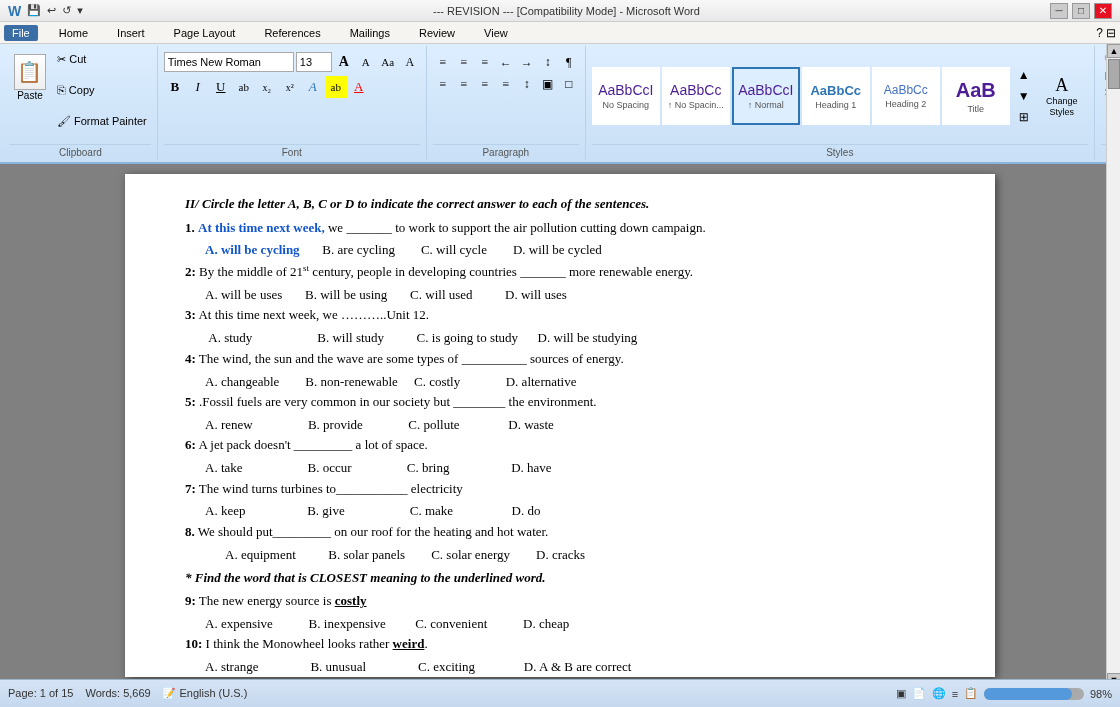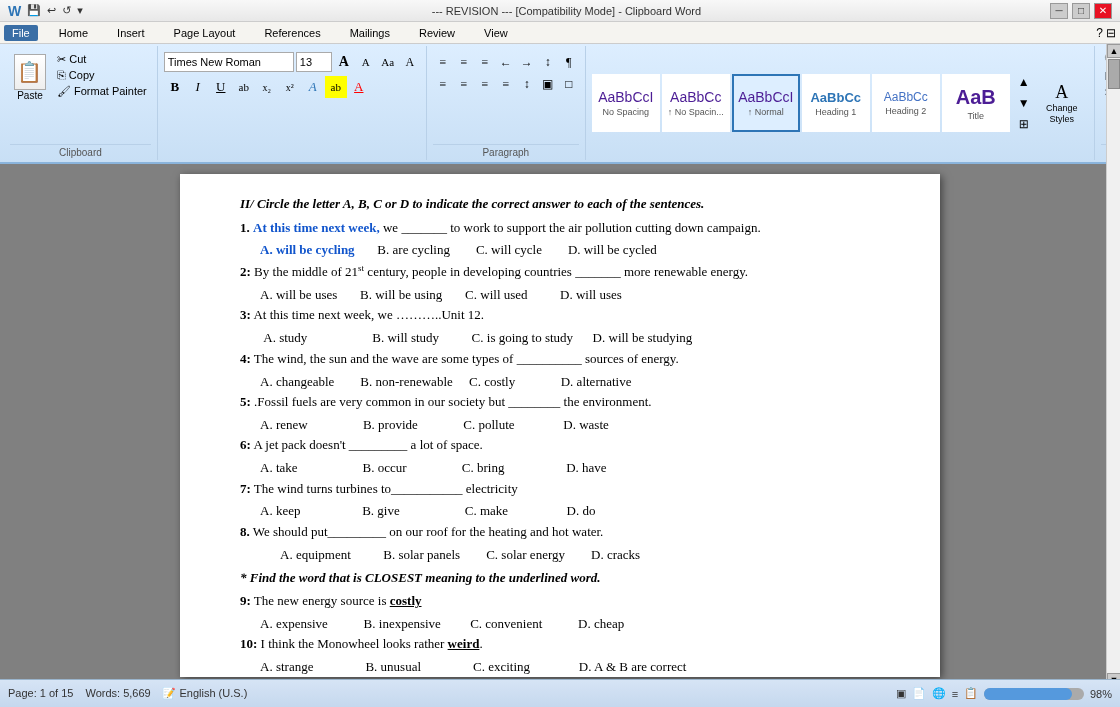--- a/index.html
+++ b/index.html
@@ -100,21 +100,21 @@
       align-items: center;
       justify-content: center;
       font-size: 20px;
     }
 
     .paste-label { font-family: Arial, sans-serif; font-size: 10px; }
 
     .small-btns {
       display: flex;
       flex-direction: column;
-      gap: 1px;
+      gap: 16px;
     }
 
     .small-btn {
       font-family: Arial, sans-serif;
       font-size: 11px;
       padding: 1px 4px;
       cursor: pointer;
       background: transparent;
       border: none;
       text-align: left;
@@ -269,21 +269,21 @@
       background: #808080;
       height: calc(707px - 22px - 22px - 120px - 20px);
       overflow-y: hidden;
       display: flex;
       justify-content: center;
       padding: 10px 0;
     }
 
     #page {
       background: white;
-      width: 760px;
+      width: 870px;
       min-height: 100%;
       padding: 20px 40px 20px 60px;
       box-shadow: 2px 2px 8px rgba(0,0,0,0.5);
       font-family: 'Times New Roman', Times, serif;
       font-size: 13px;
       line-height: 1.5;
     }
 
     .doc-title {
       font-weight: bold;
@@ -303,21 +303,21 @@
 <body>
 
 <div id="titlebar">
   <div id="titlebar-left">
     <span style="color:#2e75b6; font-weight:bold; font-size:14px;">W</span>
     <span style="cursor:pointer;">💾</span>
     <span style="cursor:pointer;">↩</span>
     <span style="cursor:pointer;">↺</span>
     <span style="cursor:pointer;">▾</span>
   </div>
-  <div id="titlebar-center">--- REVISION --- [Compatibility Mode] - Clipboard Word</div>
+  <div id="titlebar-center">--- REVISION --- [Compatibility Mode] - Microsoft Word</div>
   <div id="titlebar-right">
     <div class="title-btn">─</div>
     <div class="title-btn">□</div>
     <div class="title-btn" style="background:#e81123; color:white;">✕</div>
   </div>
 </div>
 
 <div id="menubar">
   <div class="menu-item active">File</div>
   <div class="menu-item">Home</div>
@@ -367,20 +367,21 @@
         <button class="fmt-btn" style="font-style:italic;">I</button>
         <button class="fmt-btn" style="text-decoration:underline;">U</button>
         <button class="fmt-btn" style="font-size:11px;">ab</button>
         <button class="fmt-btn" style="font-size:10px;">x₂</button>
         <button class="fmt-btn" style="font-size:10px;">x²</button>
         <button class="fmt-btn" style="color:#2e75b6; font-style:italic;">A</button>
         <button class="fmt-btn" style="background:#ffff00; font-size:11px;">ab</button>
         <button class="fmt-btn" style="color:#ff0000; text-decoration:underline;">A</button>
       </div>
     </div>
+    <div class="ribbon-group-label">Font</div>
   </div>
 
   <div class="ribbon-group">
     <div class="ribbon-group-content" style="flex-direction:column; align-items:flex-start; gap:2px;">
       <div class="para-row">
         <div class="icon-btn">≡</div>
         <div class="icon-btn">≡</div>
         <div class="icon-btn">≡</div>
         <div class="icon-btn">←</div>
         <div class="icon-btn">→</div>
@@ -437,20 +438,21 @@
       <div class="styles-scroll">
         <div class="icon-btn">▲</div>
         <div class="icon-btn">▼</div>
         <div class="icon-btn">⊞</div>
       </div>
       <div class="change-styles-btn">
         <div style="font-size:18px;">A</div>
         <div style="font-family:Arial,sans-serif; font-size:9px; text-align:center; line-height:1.2;">Change Styles</div>
       </div>
     </div>
+    <div class="ribbon-group-label">Styles</div>
   </div>
 
   <div class="ribbon-group editing-group">
     <div class="ribbon-group-content">
       <button class="small-btn">🔍 Find</button>
       <button class="small-btn">Replace</button>
       <button class="small-btn">Select</button>
     </div>
     <div class="ribbon-group-label">Editing</div>
   </div>

